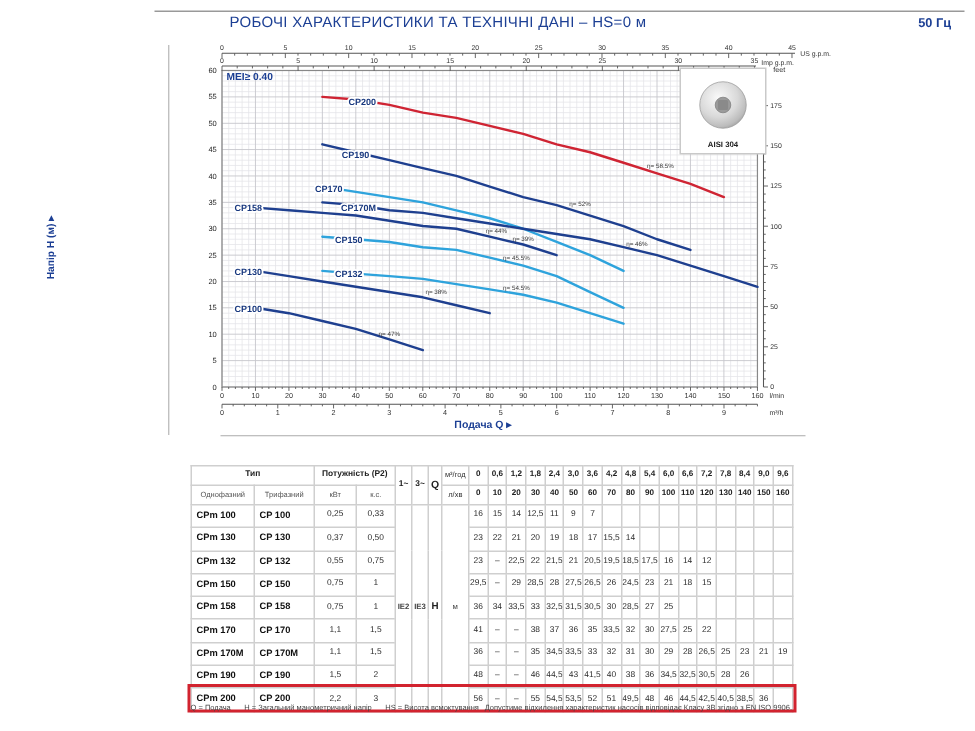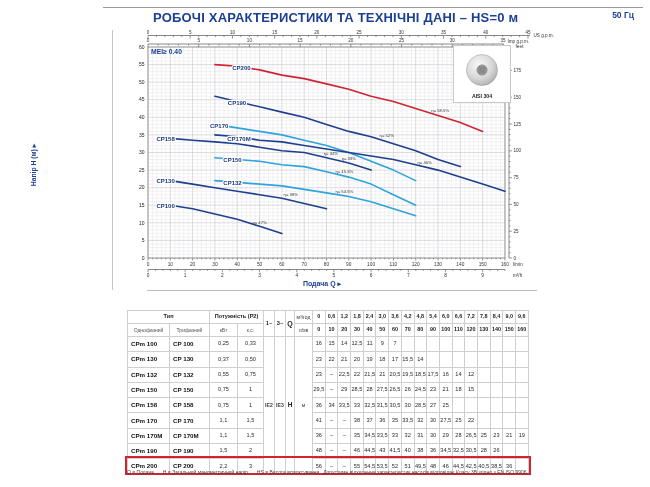--- a/index.html
+++ b/index.html
@@ -1,18 +1,18 @@
 <!DOCTYPE html>
 <html><head>
 <meta charset="utf-8">
 <style>
   html,body{margin:0;padding:0;background:#fff;}
   .page{position:relative;width:650px;height:487px;background:#fff;overflow:hidden;
         font-family:"Liberation Sans",sans-serif;}
-  .hdr-title{position:absolute;top:10px;left:117px;font-size:13px;font-weight:bold;
+  .hdr-title{position:absolute;top:10px;left:117px;font-size:10px;font-weight:normal;
              color:#1c3f94;letter-spacing:.2px;z-index:3;padding-left:36px;}
   .hdr-freq{position:absolute;top:10px;right:16px;font-size:8.5px;font-weight:bold;
             color:#1c3f94;z-index:3;}
   svg.chart{position:absolute;top:0;left:0;z-index:1;}
   svg text{font-family:"Liberation Sans",sans-serif;}
   .tbl-wrap{position:absolute;left:127px;top:310px;width:401px;z-index:2;}
   table{width:100%;border-collapse:collapse;table-layout:fixed;}
   th,td{border:1px solid #cfcfcf;padding:0;margin:0;text-align:center;line-height:1;
         overflow:hidden;white-space:nowrap;}
   thead th{height:12px;font-size:5.6px;font-weight:bold;color:#222;background:#fff;}

